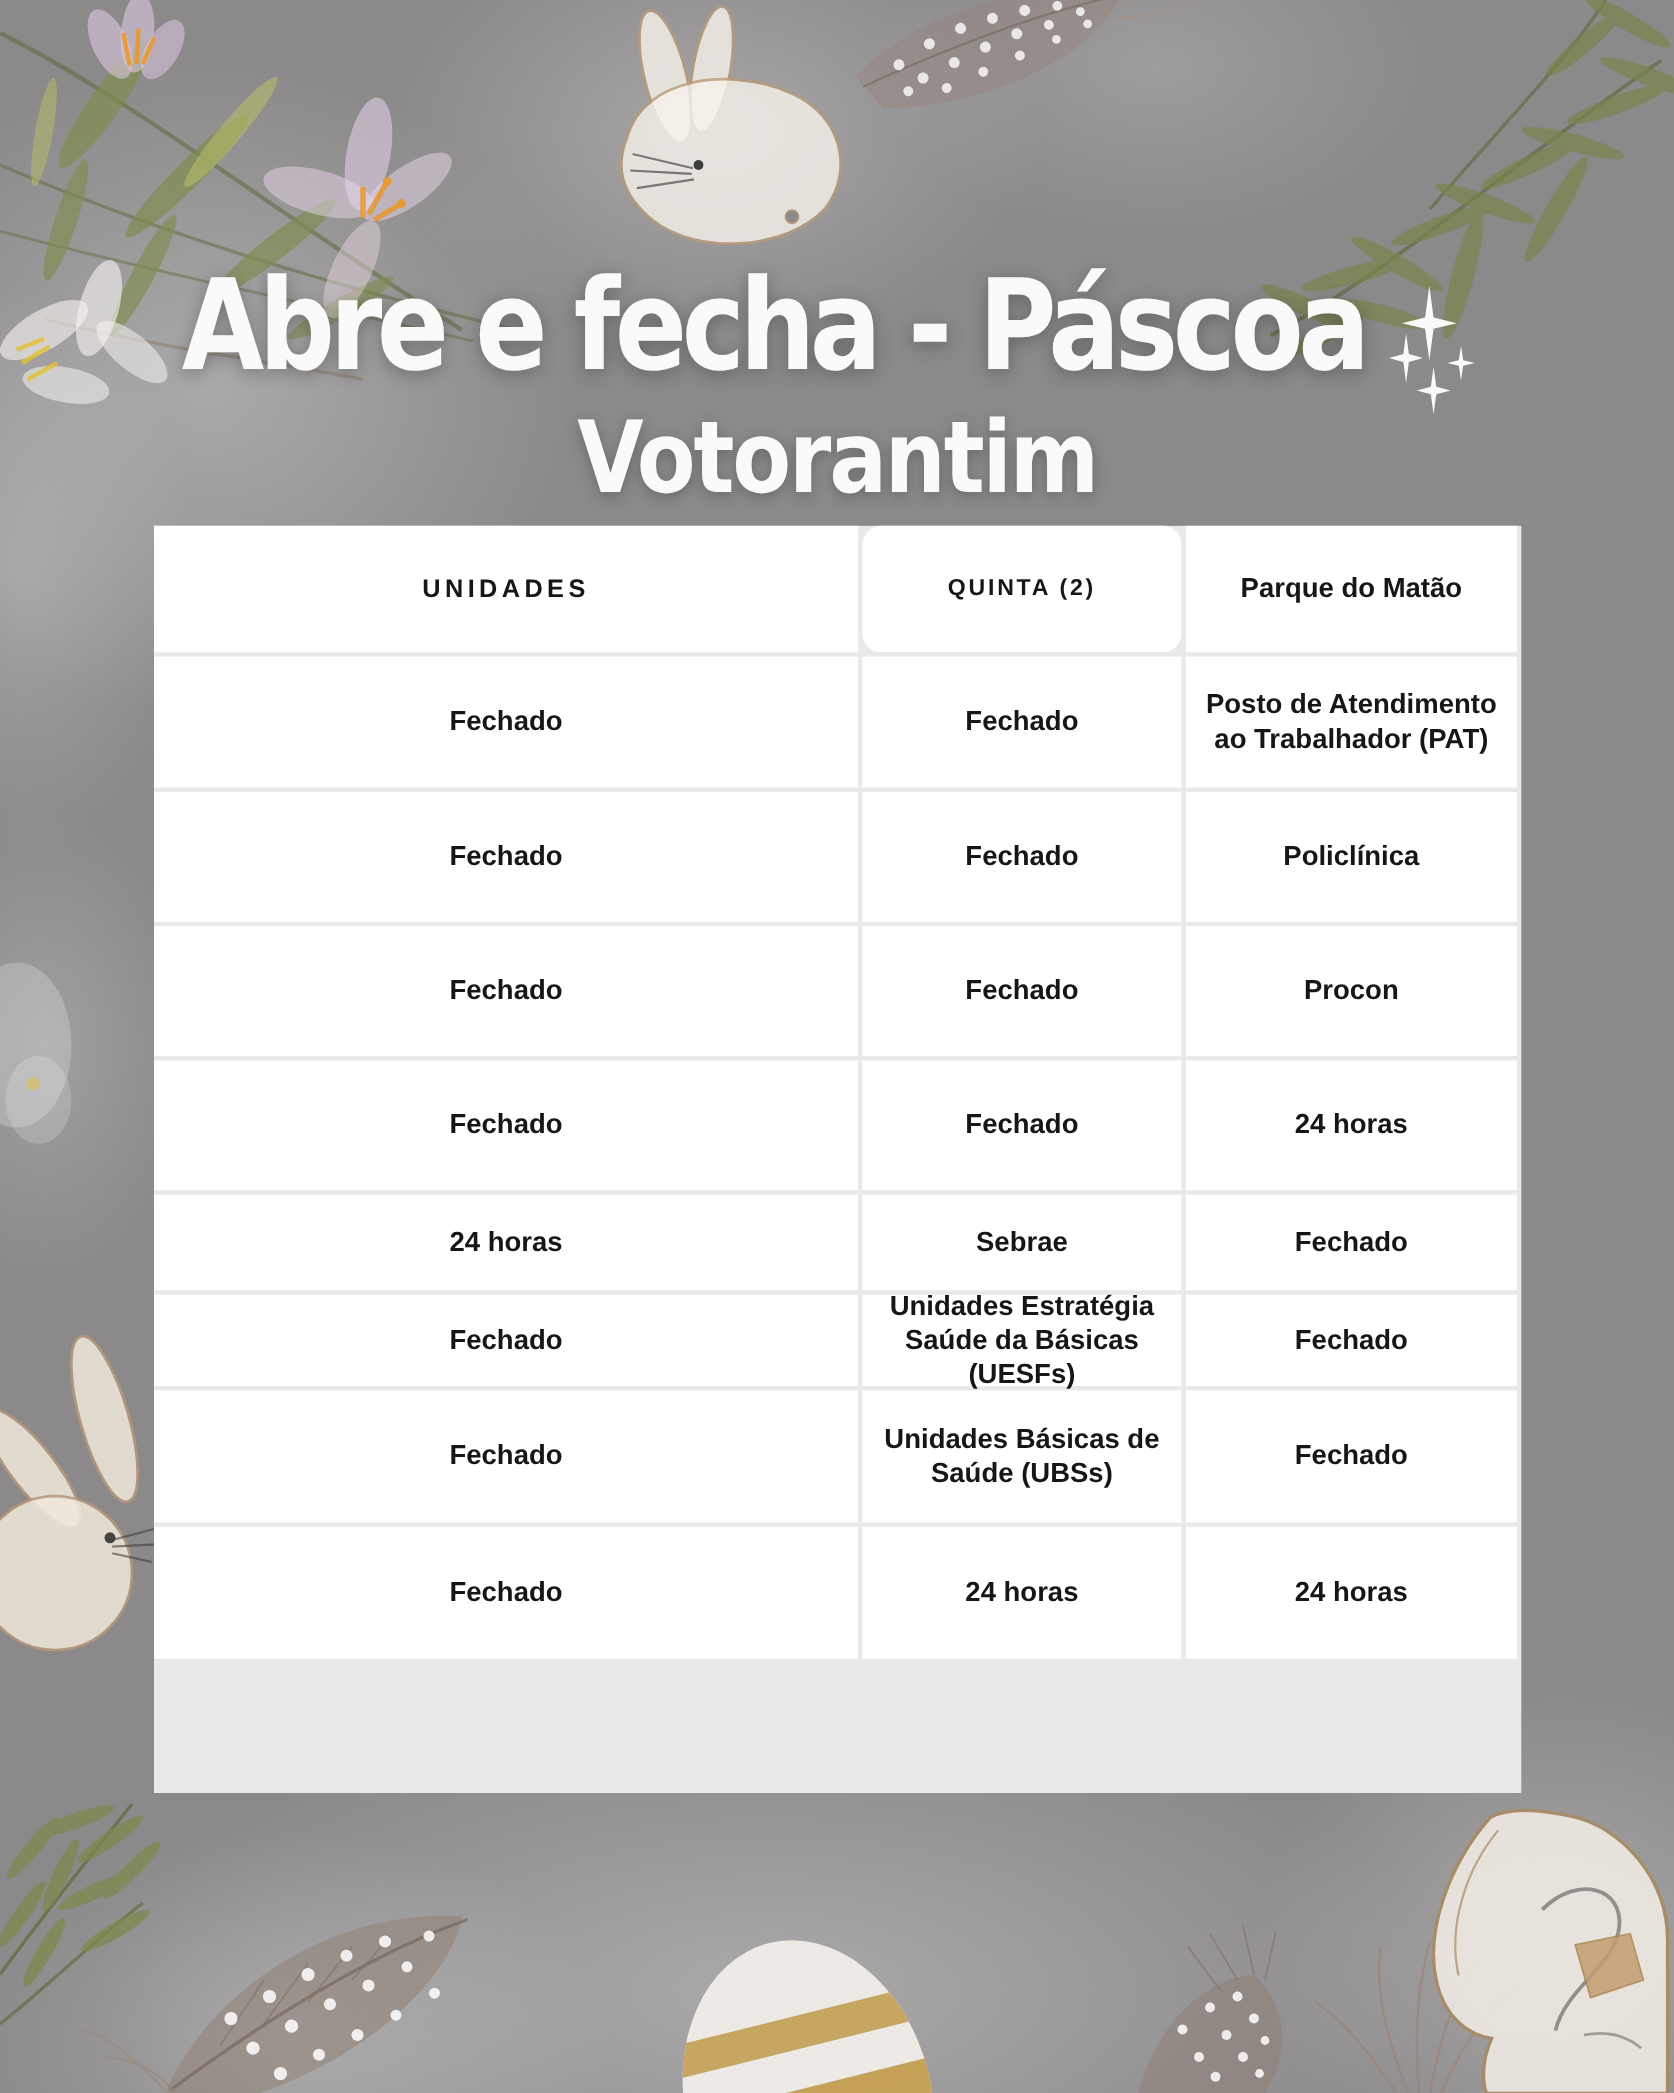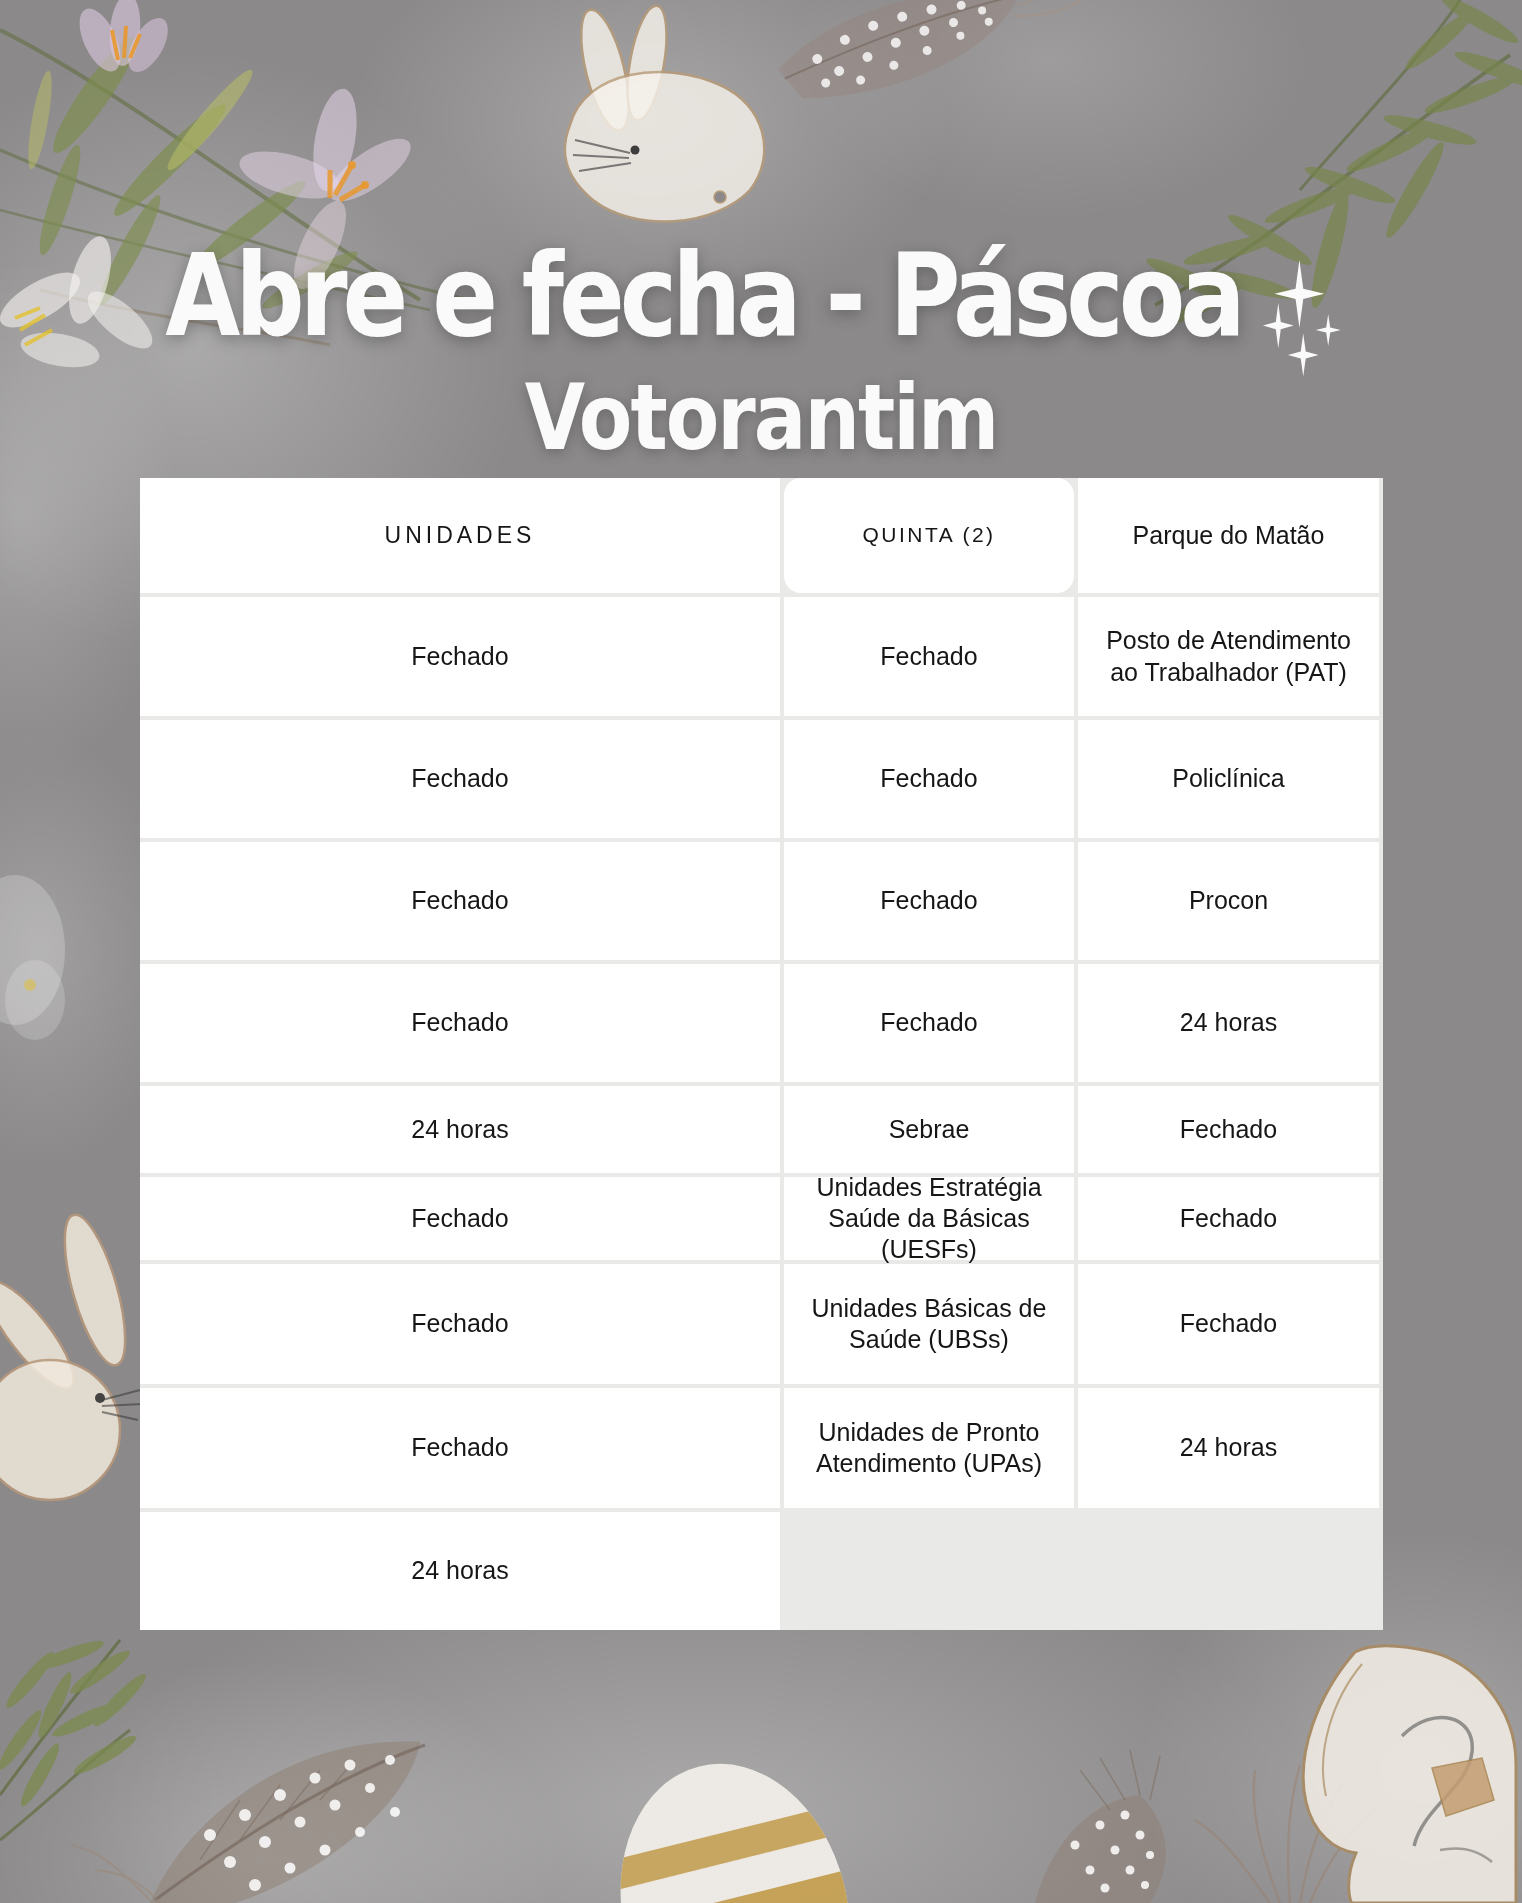--- a/index.html
+++ b/index.html
@@ -32,21 +32,21 @@
   
   .sched{
     position:absolute;left:140px;top:478px;width:1243px;height:1152px;
     display:grid;
     grid-template-columns:640px 290px 301px;
     grid-template-rows:115px 119px 118px 118px 118px 87px 83px 120px 120px 118px;
     gap:4px;background:#e9e9e7;
   }
   .cell{
     background:#ffffff;display:flex;align-items:center;justify-content:center;
-    text-align:center;color:#161616;font-weight:normal;font-size:25px;
+    text-align:center;color:#161616;font-weight:bold;font-size:25px;
     padding:0 14px;line-height:1.25;
   }
   .th{font-size:23px;letter-spacing:4px;}
   .thd{font-size:21px;letter-spacing:2.5px;border-radius:17px;}
 </style>
 </head>
 <body>
 
 <svg id="decor" viewBox="0 0 1522 1903" aria-hidden="true">
   <defs>
@@ -295,16 +295,15 @@
   <div class="cell">Fechado</div>
 
   <div class="cell">Unidades Estratégia Saúde da Básicas (UESFs)</div>
   <div class="cell">Fechado</div>
   <div class="cell">Fechado</div>
 
   <div class="cell">Unidades Básicas de Saúde (UBSs)</div>
   <div class="cell">Fechado</div>
   <div class="cell">Fechado</div>
 
-  <div class="cell">Unidades de Pronto Atendimento (UPAs)</div>
   <div class="cell">24 horas</div>
   <div class="cell">24 horas</div>
 </div>
 
 </body></html>

